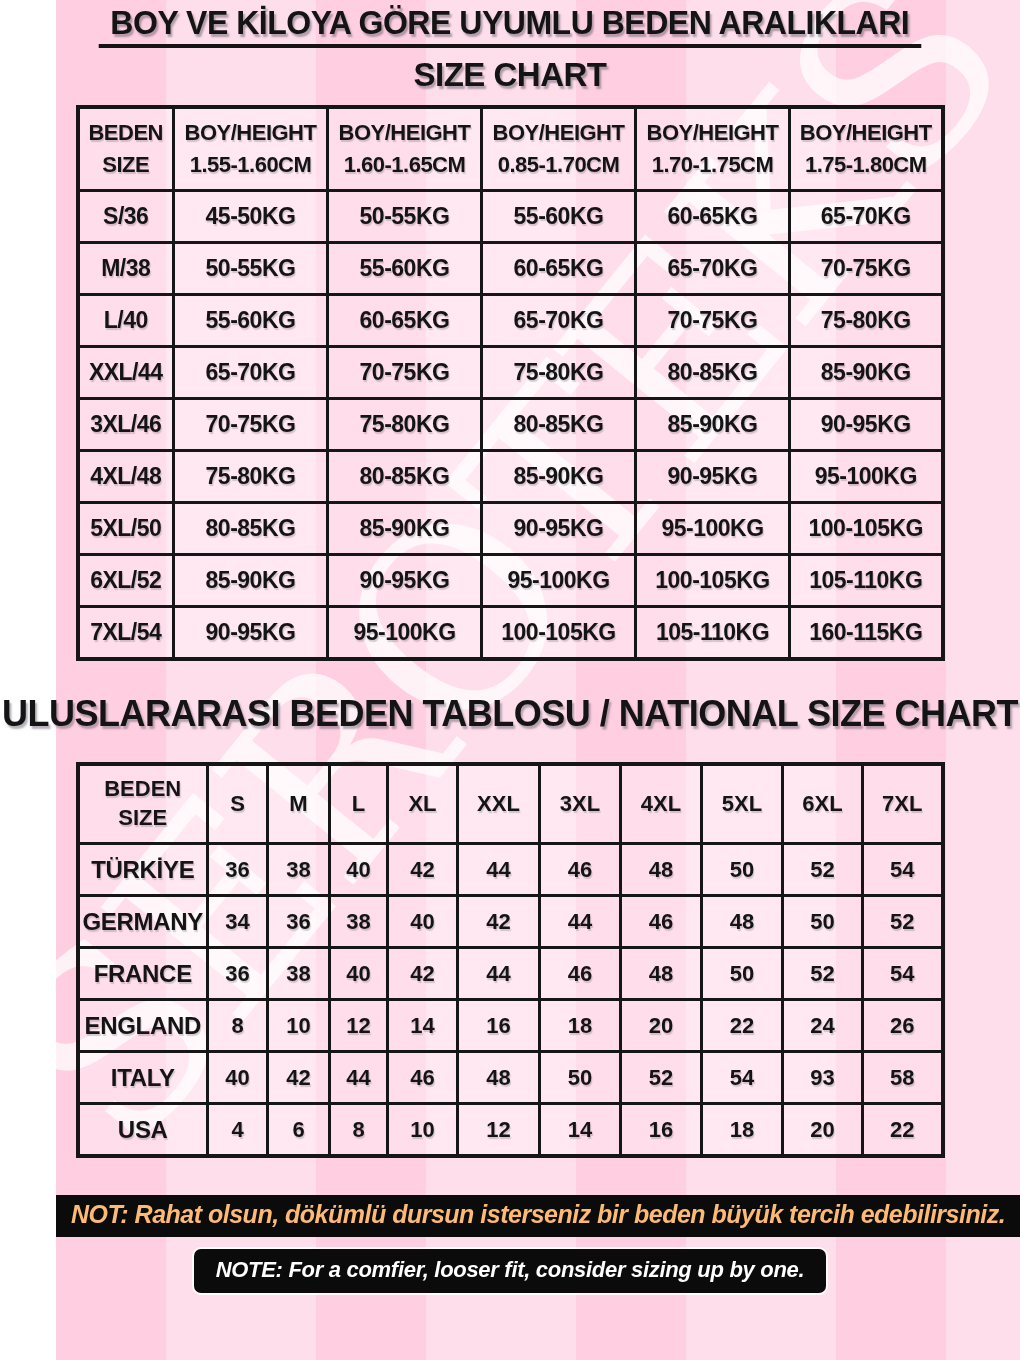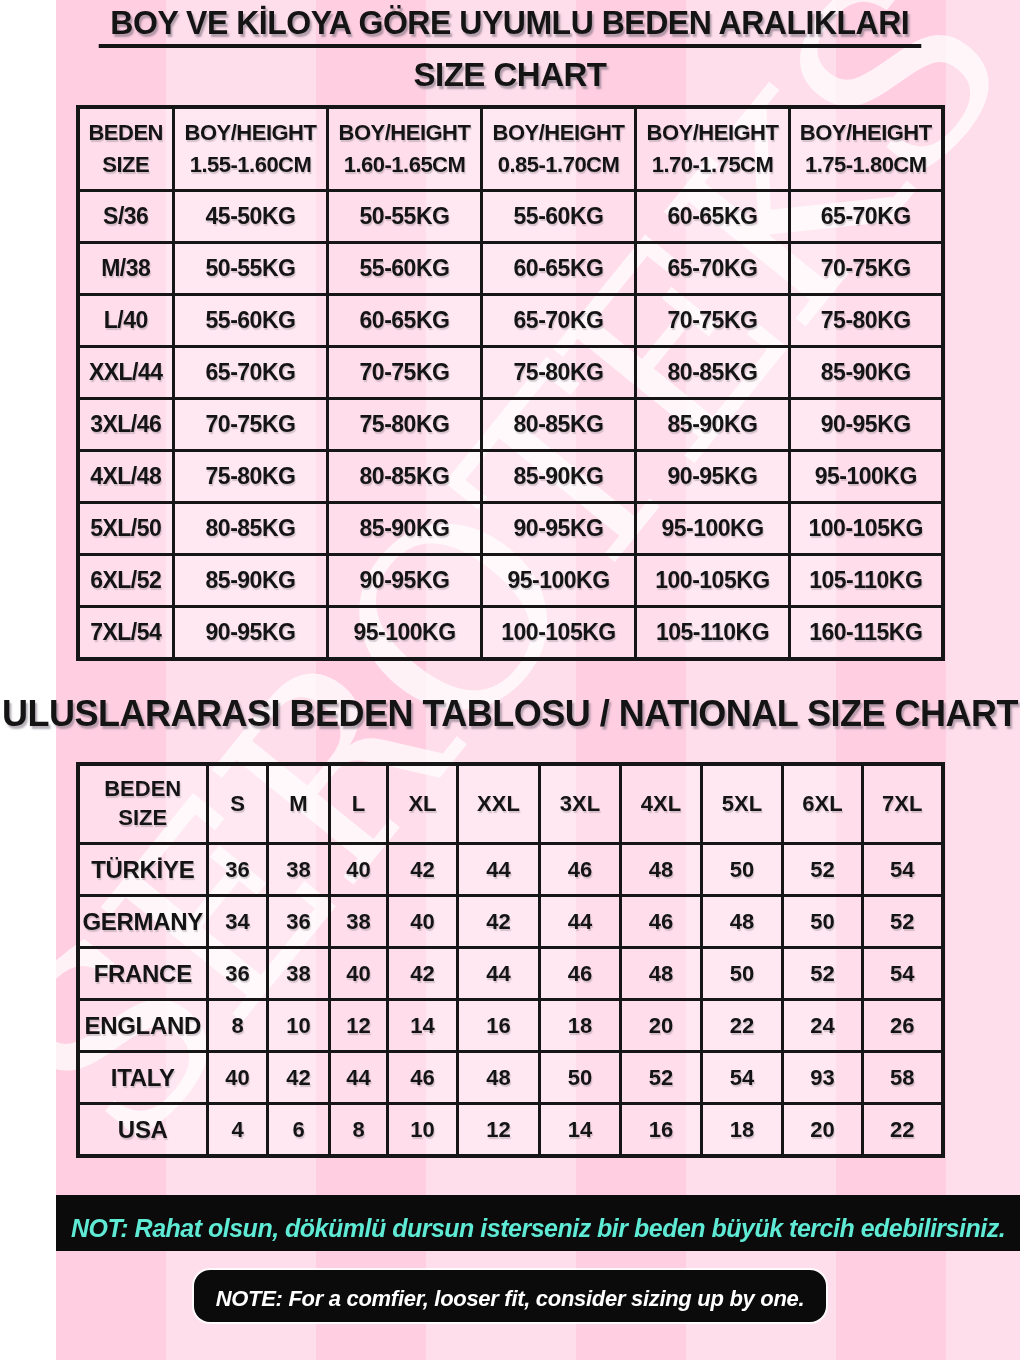--- a/index.html
+++ b/index.html
@@ -41,27 +41,27 @@
   .tbl{border:4px solid #161616;}
   .tbl1{width:865px;margin-top:11px;}
   .tbl1 thead th{height:78px;font-size:22px;line-height:1.45;letter-spacing:-0.5px;}
   .tbl1 tbody td{height:47px;font-size:23px;letter-spacing:-0.5px;}
   .tbl2{width:865px;margin-top:27px;}
   .tbl2 thead th{height:74px;font-size:22px;line-height:1.3;}
   .tbl2 tbody td{height:47px;font-size:22px;}
   .tbl2 tbody td.country{font-size:24px;letter-spacing:-0.3px;}
   .note-bar{
     margin:37px 0 0 56px;width:964px;box-sizing:border-box;
-    background:#0b0b0b;color:#5eead4;font-style:italic;font-weight:700;
-    font-size:25px;text-align:center;padding:19px 2px 8px;letter-spacing:-0.5px;
+    background:#0b0b0b;color:#fdba74;font-style:italic;font-weight:700;
+    font-size:25px;text-align:center;padding:5px 2px 8px;letter-spacing:-0.5px;
   }
   .note-pill{
-    display:table;margin:19px auto 0;background:#0b0b0b;color:#ffffff;
-    font-style:italic;font-weight:700;font-size:22px;padding:16px 22px 10px;
-    border-radius:16px;box-shadow:0 0 0 2px rgba(255,255,255,0.85);
+    display:table;margin:12px auto 0;background:#0b0b0b;color:#ffffff;
+    font-style:italic;font-weight:700;font-size:22px;padding:8px 22px 10px;
+    border-radius:7px;box-shadow:0 0 0 2px rgba(255,255,255,0.85);
     letter-spacing:-0.3px;
   }
 </style>
 </head>
 <body>
 
 <div class="canvas">
   <div class="pink-bg"></div>
   <div class="watermark">SEROTEKS</div>
 

